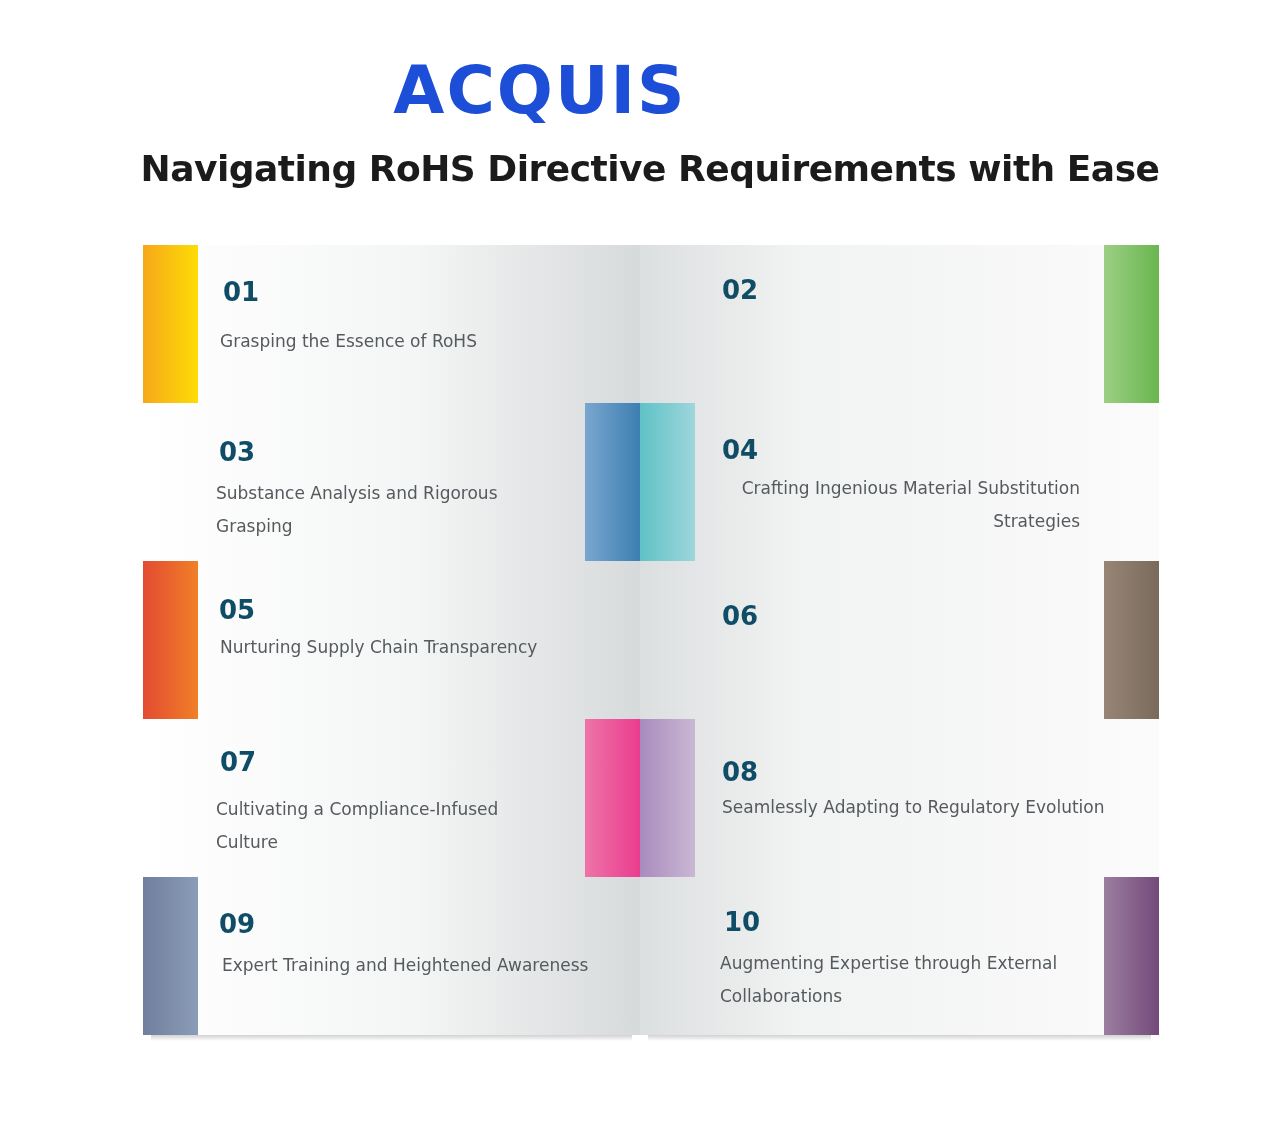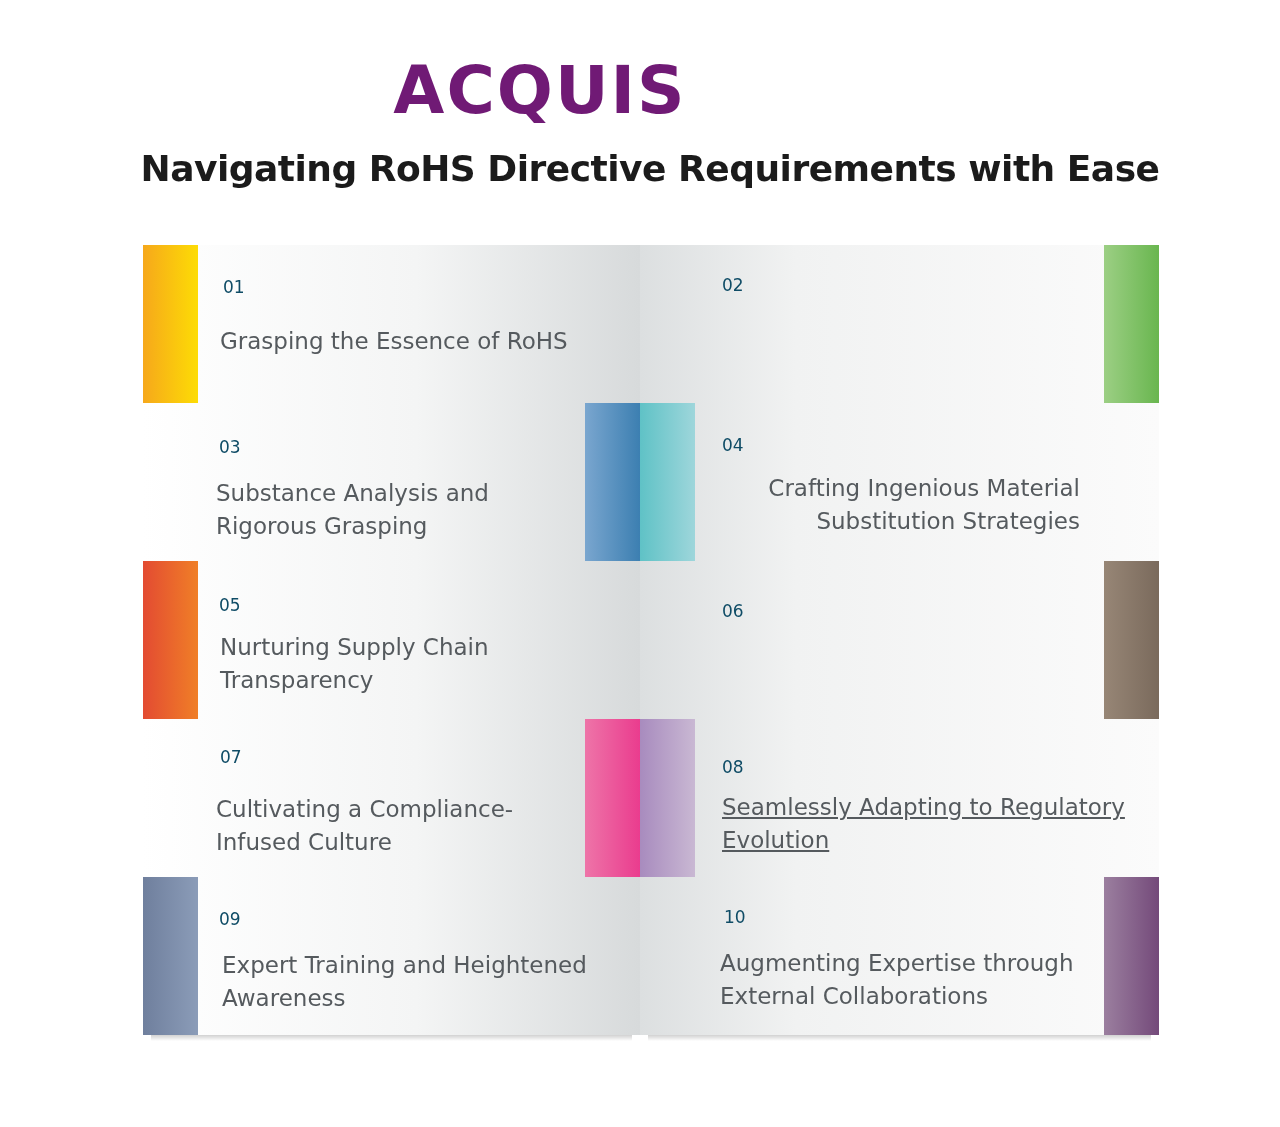--- a/index.html
+++ b/index.html
@@ -1,26 +1,26 @@
 <!DOCTYPE html>
 <html><head>
 <meta charset="utf-8">
 <style>
   html, body { margin:0; padding:0; background:#ffffff; }
   body { width:1280px; height:1127px; position:relative; overflow:hidden; font-family:"DejaVu Sans", sans-serif; }
-  .logo { position:absolute; top:58px; left:0; width:1080px; text-align:center; font-family:"DejaVu Sans", sans-serif; font-weight:bold; font-size:66px; color:#701a75; letter-spacing:2px; line-height:66px; }
+  .logo { position:absolute; top:58px; left:0; width:1080px; text-align:center; font-family:"DejaVu Sans", sans-serif; font-weight:bold; font-size:66px; color:#1d4ed8; letter-spacing:2px; line-height:66px; }
   .title { position:absolute; top:146px; left:0; width:1300px; text-align:center; font-family:"DejaVu Sans", sans-serif; font-weight:bold; font-size:36px; color:#1b1b1b; letter-spacing:-0.5px; line-height:46px; }
   .grid { position:absolute; left:143px; top:245px; width:1016px; height:790px; }
   .card { position:absolute; height:158px; box-sizing:border-box; }
   .card.left { left:0; width:497px; background:linear-gradient(90deg,#ffffff 0%,#f4f5f5 55%,#d7dadb 100%); }
   .card.right { left:497px; width:519px; background:linear-gradient(90deg,#dcdfe0 0%,#f1f2f2 30%,#fbfbfb 100%); }
   .card::after { content:""; position:absolute; left:8px; right:8px; bottom:-6px; height:6px; background:linear-gradient(180deg,rgba(0,0,0,0.18),rgba(0,0,0,0)); }
   .bar { position:absolute; top:0; width:55px; height:158px; }
-  .num { position:absolute; font-family:"DejaVu Sans", sans-serif; font-weight:normal; font-size:17px; color:#0f4c66; }
-  .txt { position:absolute; font-family:"DejaVu Sans", sans-serif; font-size:23px; color:#555a5e; line-height:33px; }
+  .num { position:absolute; font-family:"DejaVu Sans", sans-serif; font-weight:bold; font-size:26px; color:#0f4c66; }
+  .txt { position:absolute; font-family:"DejaVu Sans", sans-serif; font-size:17px; color:#555a5e; line-height:33px; }
 </style>
 </head>
 <body>
 
 <div class="logo">ACQUIS</div>
 <div class="title">Navigating RoHS Directive Requirements with Ease</div>
 
 <div class="grid">
 
   <div class="card left" style="top:0;">
@@ -55,21 +55,21 @@
   </div>
 
   <div class="card left" style="top:474px;">
     <div class="bar" style="right:0;background:linear-gradient(90deg,#ee74a8,#ea3c8e);"></div>
     <div class="num" style="left:77px;top:28px;">07</div>
     <div class="txt" style="left:73px;top:74px;width:320px;">Cultivating a Compliance-Infused Culture</div>
   </div>
   <div class="card right" style="top:474px;">
     <div class="bar" style="left:0;background:linear-gradient(90deg,#a88bbe,#c9b8d3);"></div>
     <div class="num" style="left:82px;top:38px;">08</div>
-    <div class="txt" style="left:82px;top:72px;width:430px;text-decoration:underline;">Seamlessly Adapting to Regulatory Evolution</div>
+    <div class="txt" style="left:82px;top:72px;width:430px;">Seamlessly Adapting to Regulatory Evolution</div>
   </div>
 
   <div class="card left" style="top:632px;">
     <div class="bar" style="left:0;background:linear-gradient(90deg,#6f7f9d,#8b9cb8);"></div>
     <div class="num" style="left:76px;top:32px;">09</div>
     <div class="txt" style="left:79px;top:72px;width:400px;">Expert Training and Heightened Awareness</div>
   </div>
   <div class="card right" style="top:632px;">
     <div class="bar" style="right:0;background:linear-gradient(90deg,#9b7f9f,#744a7a);"></div>
     <div class="num" style="left:84px;top:30px;">10</div>

